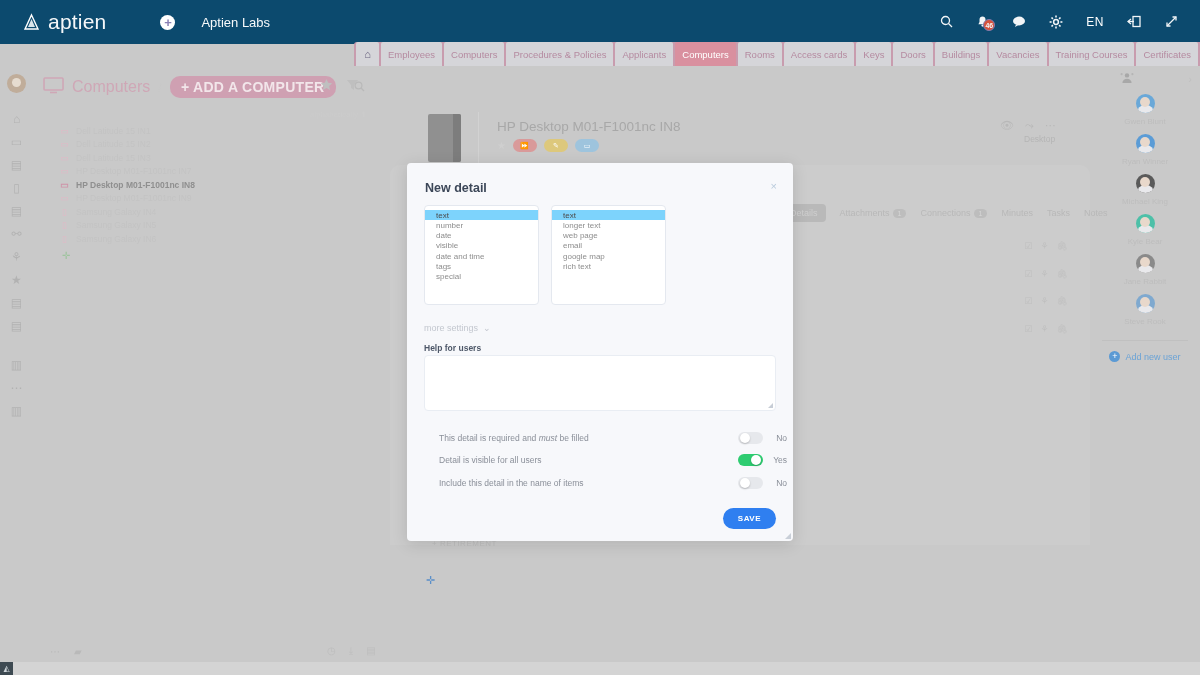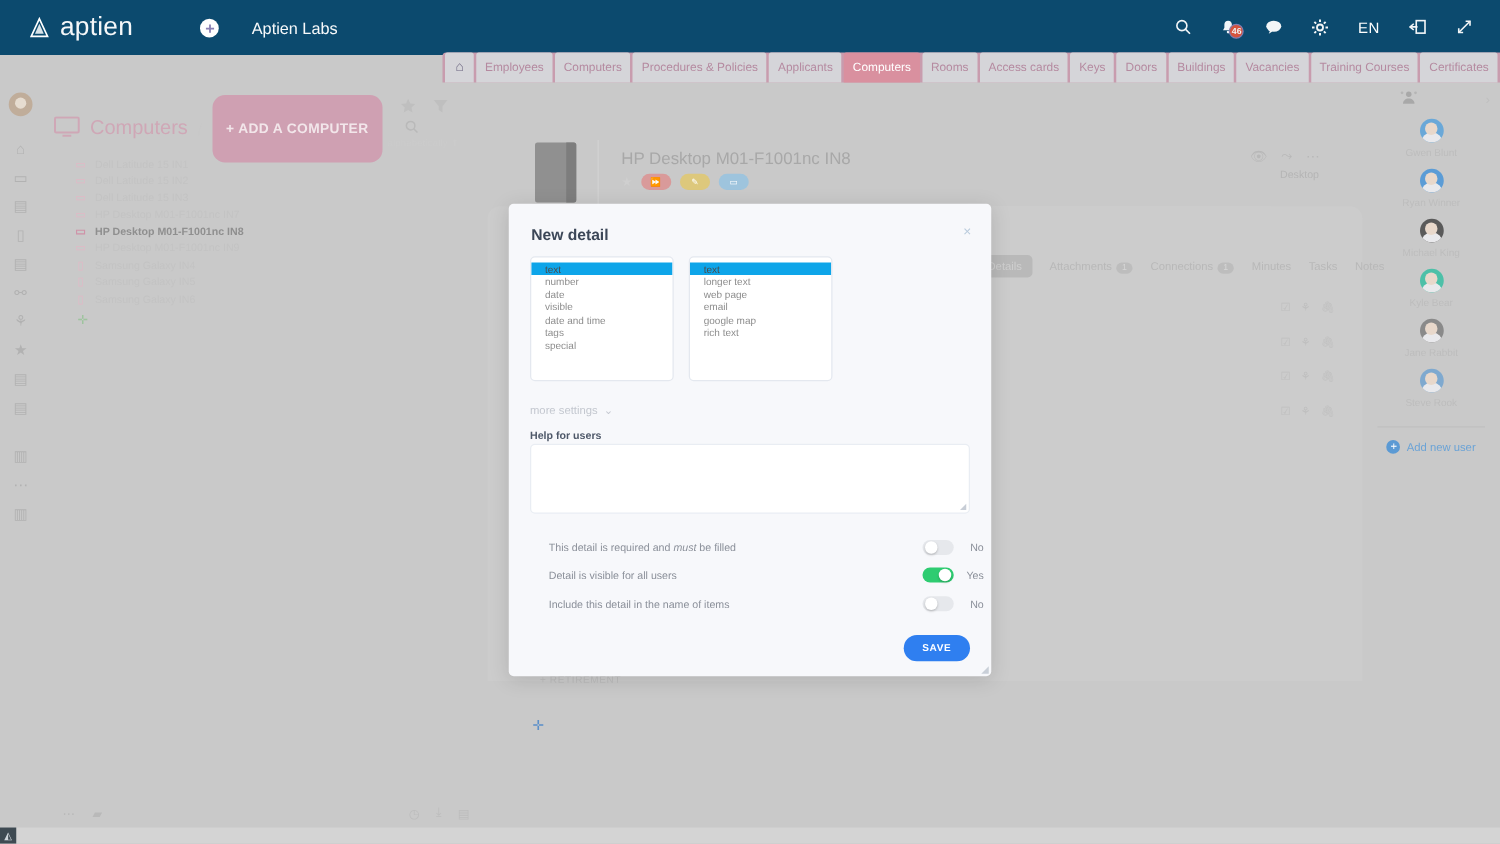--- a/index.html
+++ b/index.html
@@ -71,22 +71,22 @@
   .rail-gap{ height:16px; }
 
   
   .pagehead{
     position:absolute; left:43px; top:76px; display:flex; align-items:center; gap:8px;
   }
   .ph-mon{ color:#cfa7b6; }
   .ph-title{ color:#cfa7b6; font-size:16px; }
   .ph-slash{ color:#c8c8c8; font-size:13px; }
   .addbtn{
-    background:#cfa0b2; color:#f2e6ea; border-radius:10px; padding:21px 11px;
-    font-size:11px; font-weight:700; letter-spacing:.3px;
+    background:#cfa0b2; color:#f2e6ea; border-radius:10px; padding:3px 11px;
+    font-size:14px; font-weight:700; letter-spacing:.3px;
   }
   .ph-search{ color:#b9b9b9; margin-left:10px; font-size:11px;}
   .ph-right{ position:absolute; left:320px; top:78px; display:flex; gap:13px; color:#bfbfbf;}
   .sortline{ position:absolute; left:310px; top:110px; font-size:7.5px; color:#cbcbcb; letter-spacing:.2px;}
 
   
   .itemlist{ position:absolute; left:60px; top:124px; width:215px;}
   .li{ display:flex; align-items:center; gap:7px; height:13.5px; font-size:8.5px; color:#c3c3c3;}
   .li .ico{ color:#e0b9c6; font-size:9px; width:9px; display:flex; justify-content:center;}
   .li.bold{ color:#8f8f8f; font-weight:700; }
@@ -147,21 +147,21 @@
     position:absolute; left:407px; top:163px; width:386px; height:378px;
     background:#f7f8fb; border-radius:4px;
     box-shadow:0 3px 16px rgba(0,0,0,.13);
     z-index:50;
   }
   .modal-title{ position:absolute; left:18px; top:18px; font-size:12.5px; font-weight:700; color:#3c4758;}
   .modal-close{ position:absolute; right:16px; top:17px; color:#b9cbdc; font-size:11px;}
   .lists{ position:absolute; left:17px; top:42px; display:flex; gap:12px;}
   .lbox{ width:115px; height:100px; background:#fff; border:1px solid #e4e8ef; border-radius:4px; padding:4px 0 0 0; overflow:hidden;}
   .lopt{ font-size:8px; color:#8d8d8d; padding:0.5px 0 0.5px 11px; line-height:9.3px;}
-  .lopt.sel{ background:#0ea5e9; color:#4b4b4b;}
+  .lopt.sel{ background:#7dd3fc; color:#4b4b4b;}
   .moresettings{ position:absolute; left:17px; top:160px; font-size:9px; color:#c3c7cf; display:flex; align-items:flex-start; gap:5px;}
   .helplbl{ position:absolute; left:17px; top:180px; font-size:8.5px; font-weight:700; color:#4e5869;}
   .helpbox{
     position:absolute; left:17px; top:192px; width:352px; height:56px;
     background:#fff; border:1px solid #e9edf3; border-radius:4px;
   }
   .helpbox:after{
     content:""; position:absolute; right:2px; bottom:2px; width:0;height:0;
     border-left:5px solid transparent; border-bottom:5px solid #c7cdd6;
   }

